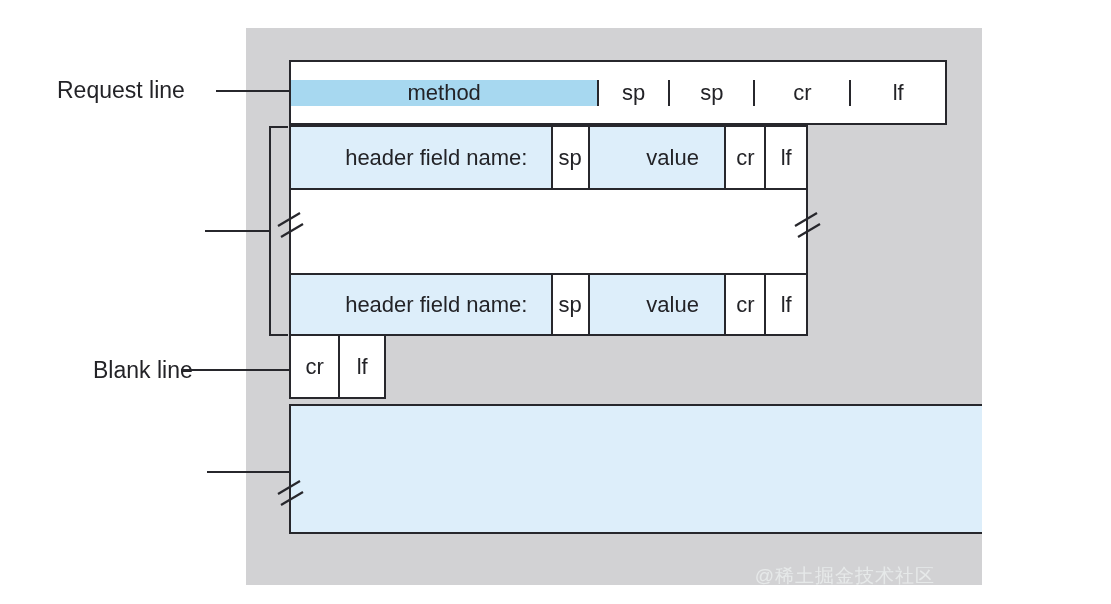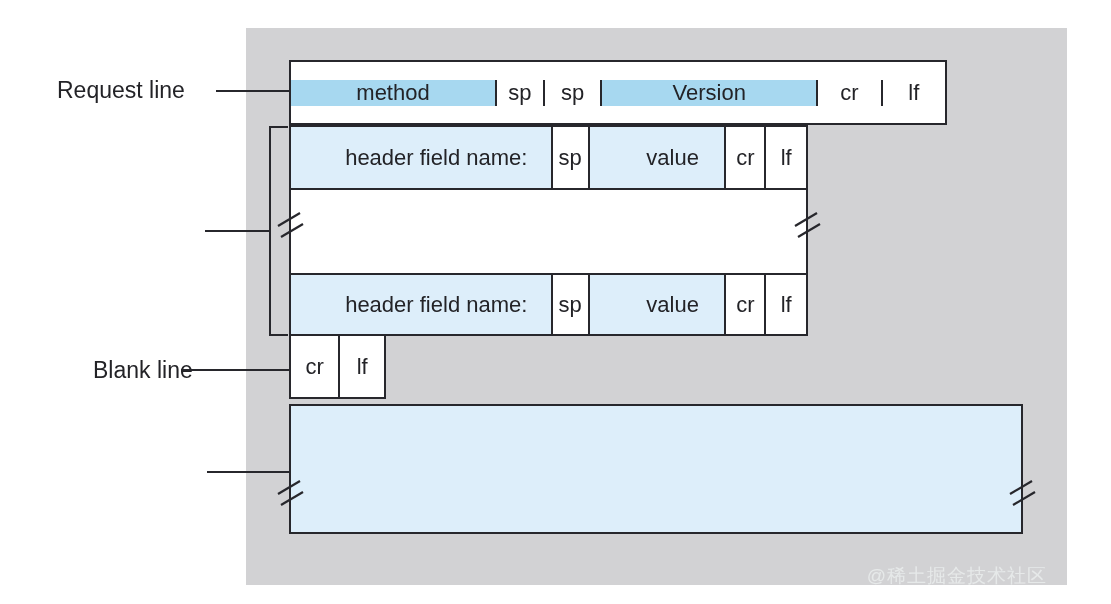--- a/index.html
+++ b/index.html
@@ -13,21 +13,21 @@
     --page-bg:#ffffff;
   }
   html,body{margin:0;padding:0;}
   body{
     background:var(--page-bg);
     font-family:"Liberation Sans","DejaVu Sans",sans-serif;
     color:var(--label-text);
   }
   .canvas{
     position:relative;
-    width:1111px;
+    width:982px;
     height:604px;
     background:var(--page-bg);
     overflow:hidden;
   }
   .panel{
     position:absolute;
     left:246px; top:28px;
     width:821px; height:557px;
     background:var(--panel-gray);
   }
@@ -108,21 +108,21 @@
   }
   
   .break-mark{position:absolute; width:34px; height:30px;}
   .bm-gap-left   {left:273px; top:210px;}
   .bm-gap-right  {left:790px; top:210px;}
   .bm-entity-left{left:273px; top:478px;}
   .bm-entity-right{left:1005px; top:478px;}
 
   .watermark{
     position:absolute;
-    right:64px; top:563px;
+    right:47px; top:563px;
     font-size:19px;
     color:var(--watermark-text);
     opacity:.9;
     letter-spacing:1px;
   }
 </style>
 </head>
 <body>
 
 <div class="canvas">
@@ -136,21 +136,20 @@
   <div class="leader lead-header"></div>
   <div class="leader lead-blank"></div>
   <div class="leader lead-entity"></div>
 
   <div class="bracket"></div>
 
   <div class="row row-request">
     <div class="cell fill-blue" style="flex:147 0 0;">method</div>
     <div class="cell fill-white" style="flex:33 0 0;">sp</div>
     <div class="cell fill-white" style="flex:40 0 0;">sp</div>
-    <div class="cell fill-blue" style="flex:154 0 0;">Version</div>
     <div class="cell fill-white" style="flex:45 0 0;">cr</div>
     <div class="cell fill-white" style="flex:45 0 0;">lf</div>
   </div>
 
   <div class="row row-header1">
     <div class="cell fill-lightblue" style="flex:265 0 0;">header field name:</div>
     <div class="cell fill-white" style="flex:41 0 0;">sp</div>
     <div class="cell fill-lightblue" style="flex:120 0 0;">value</div>
     <div class="cell fill-white" style="flex:44 0 0;">cr</div>
     <div class="cell fill-white" style="flex:46 0 0;">lf</div>

